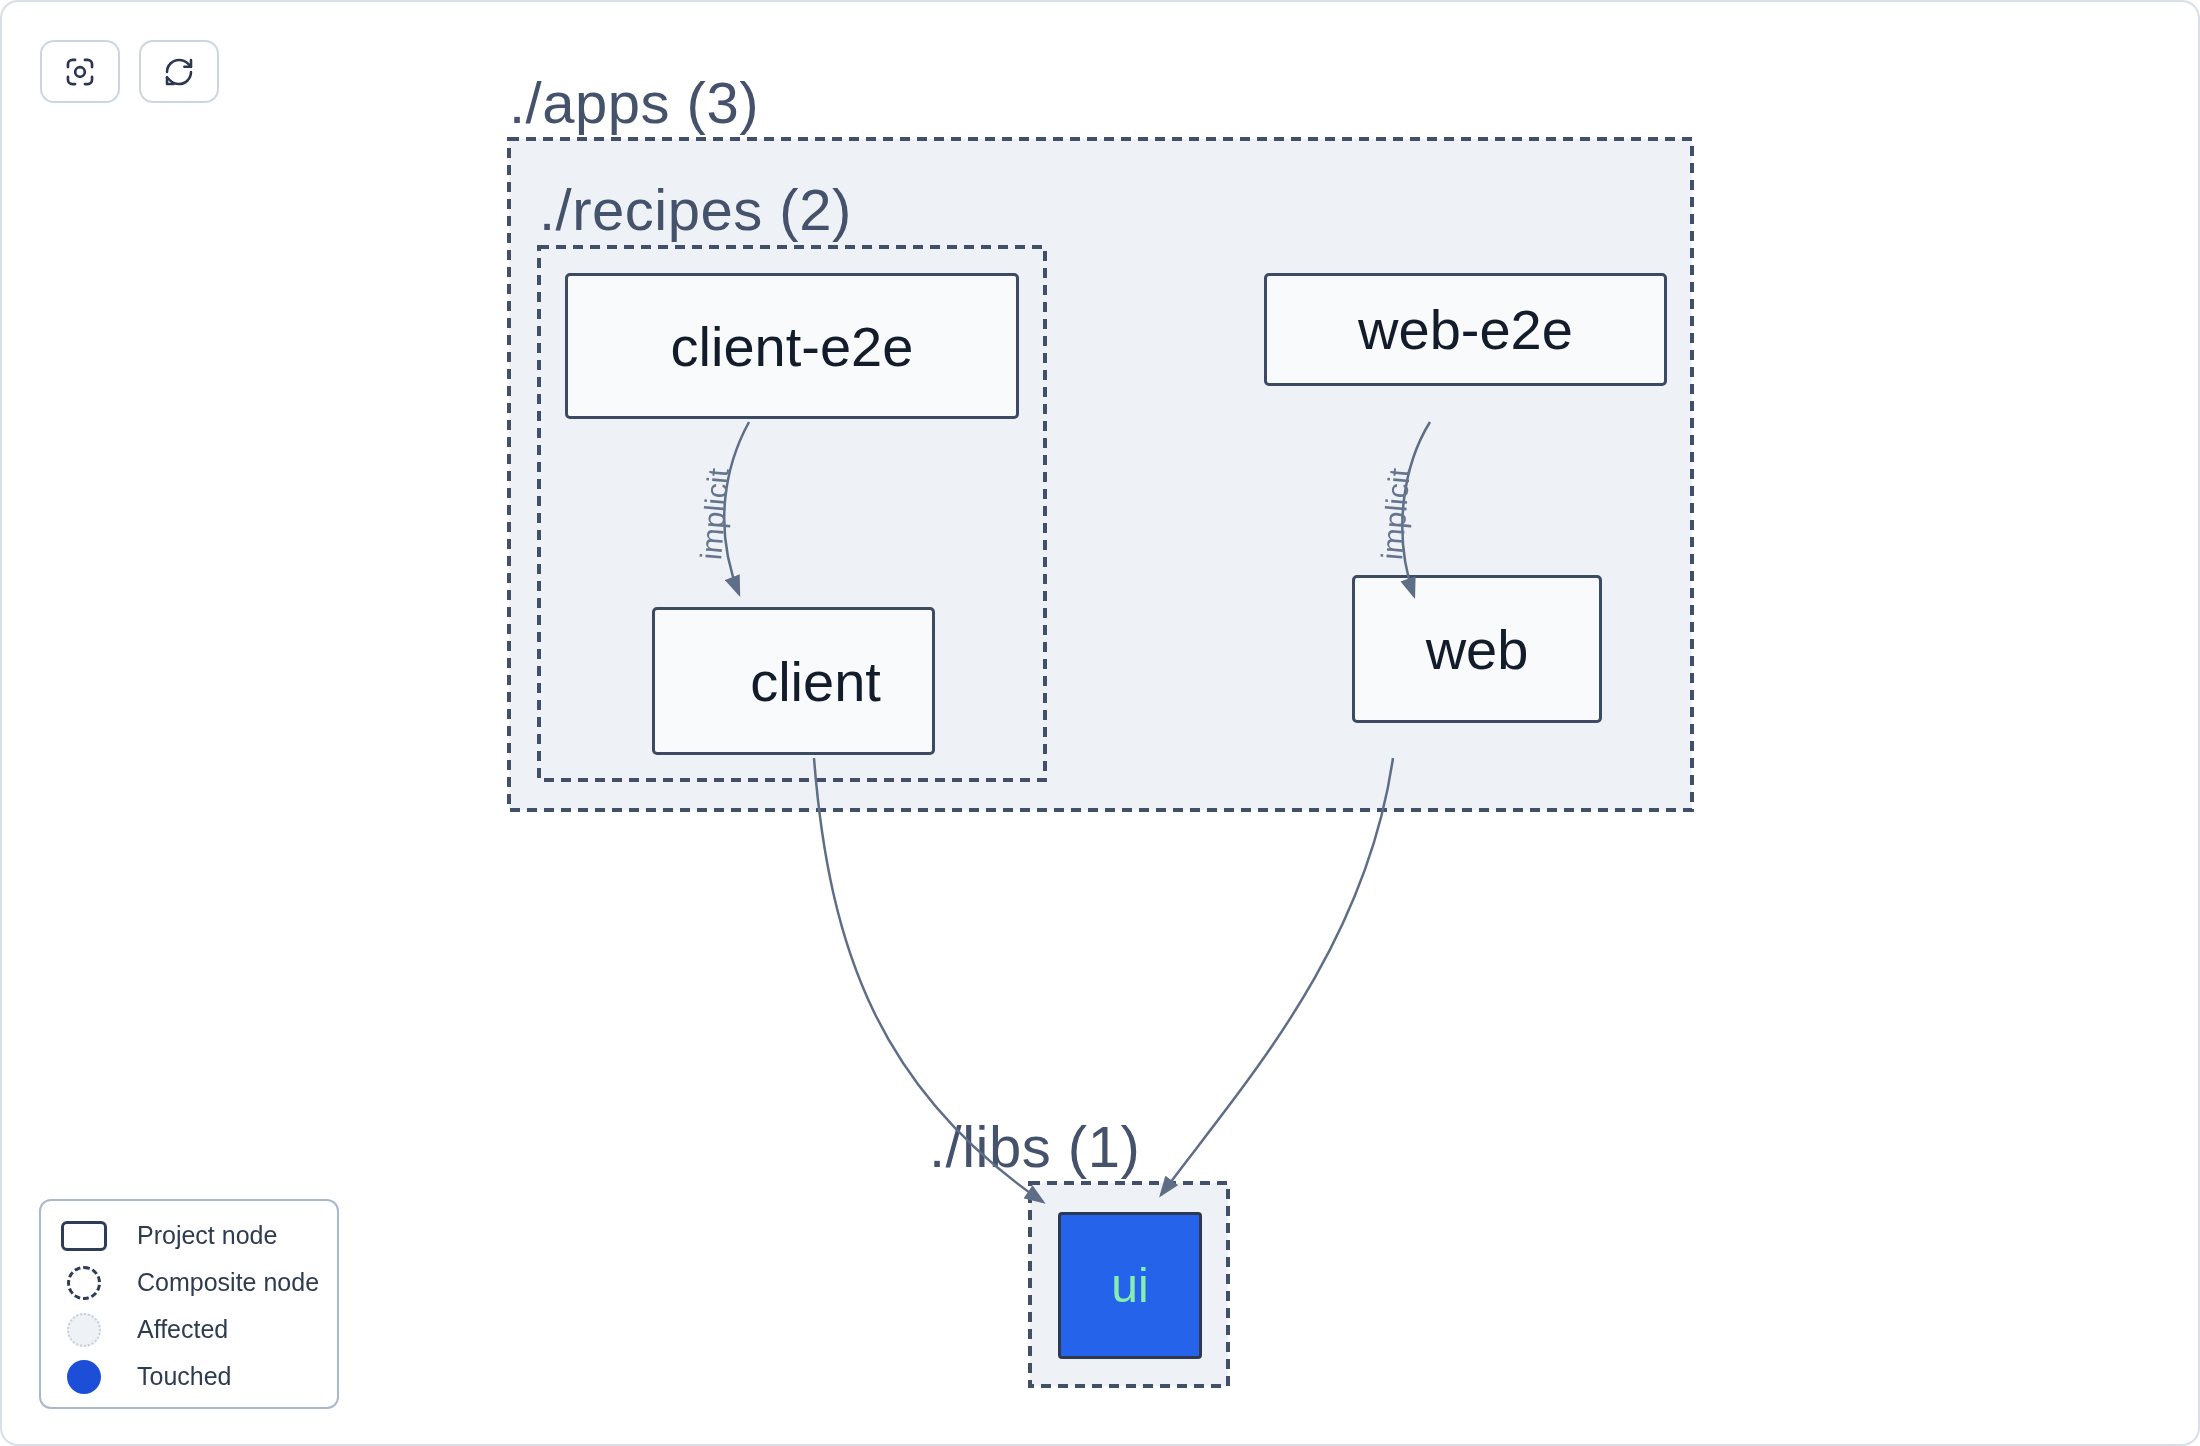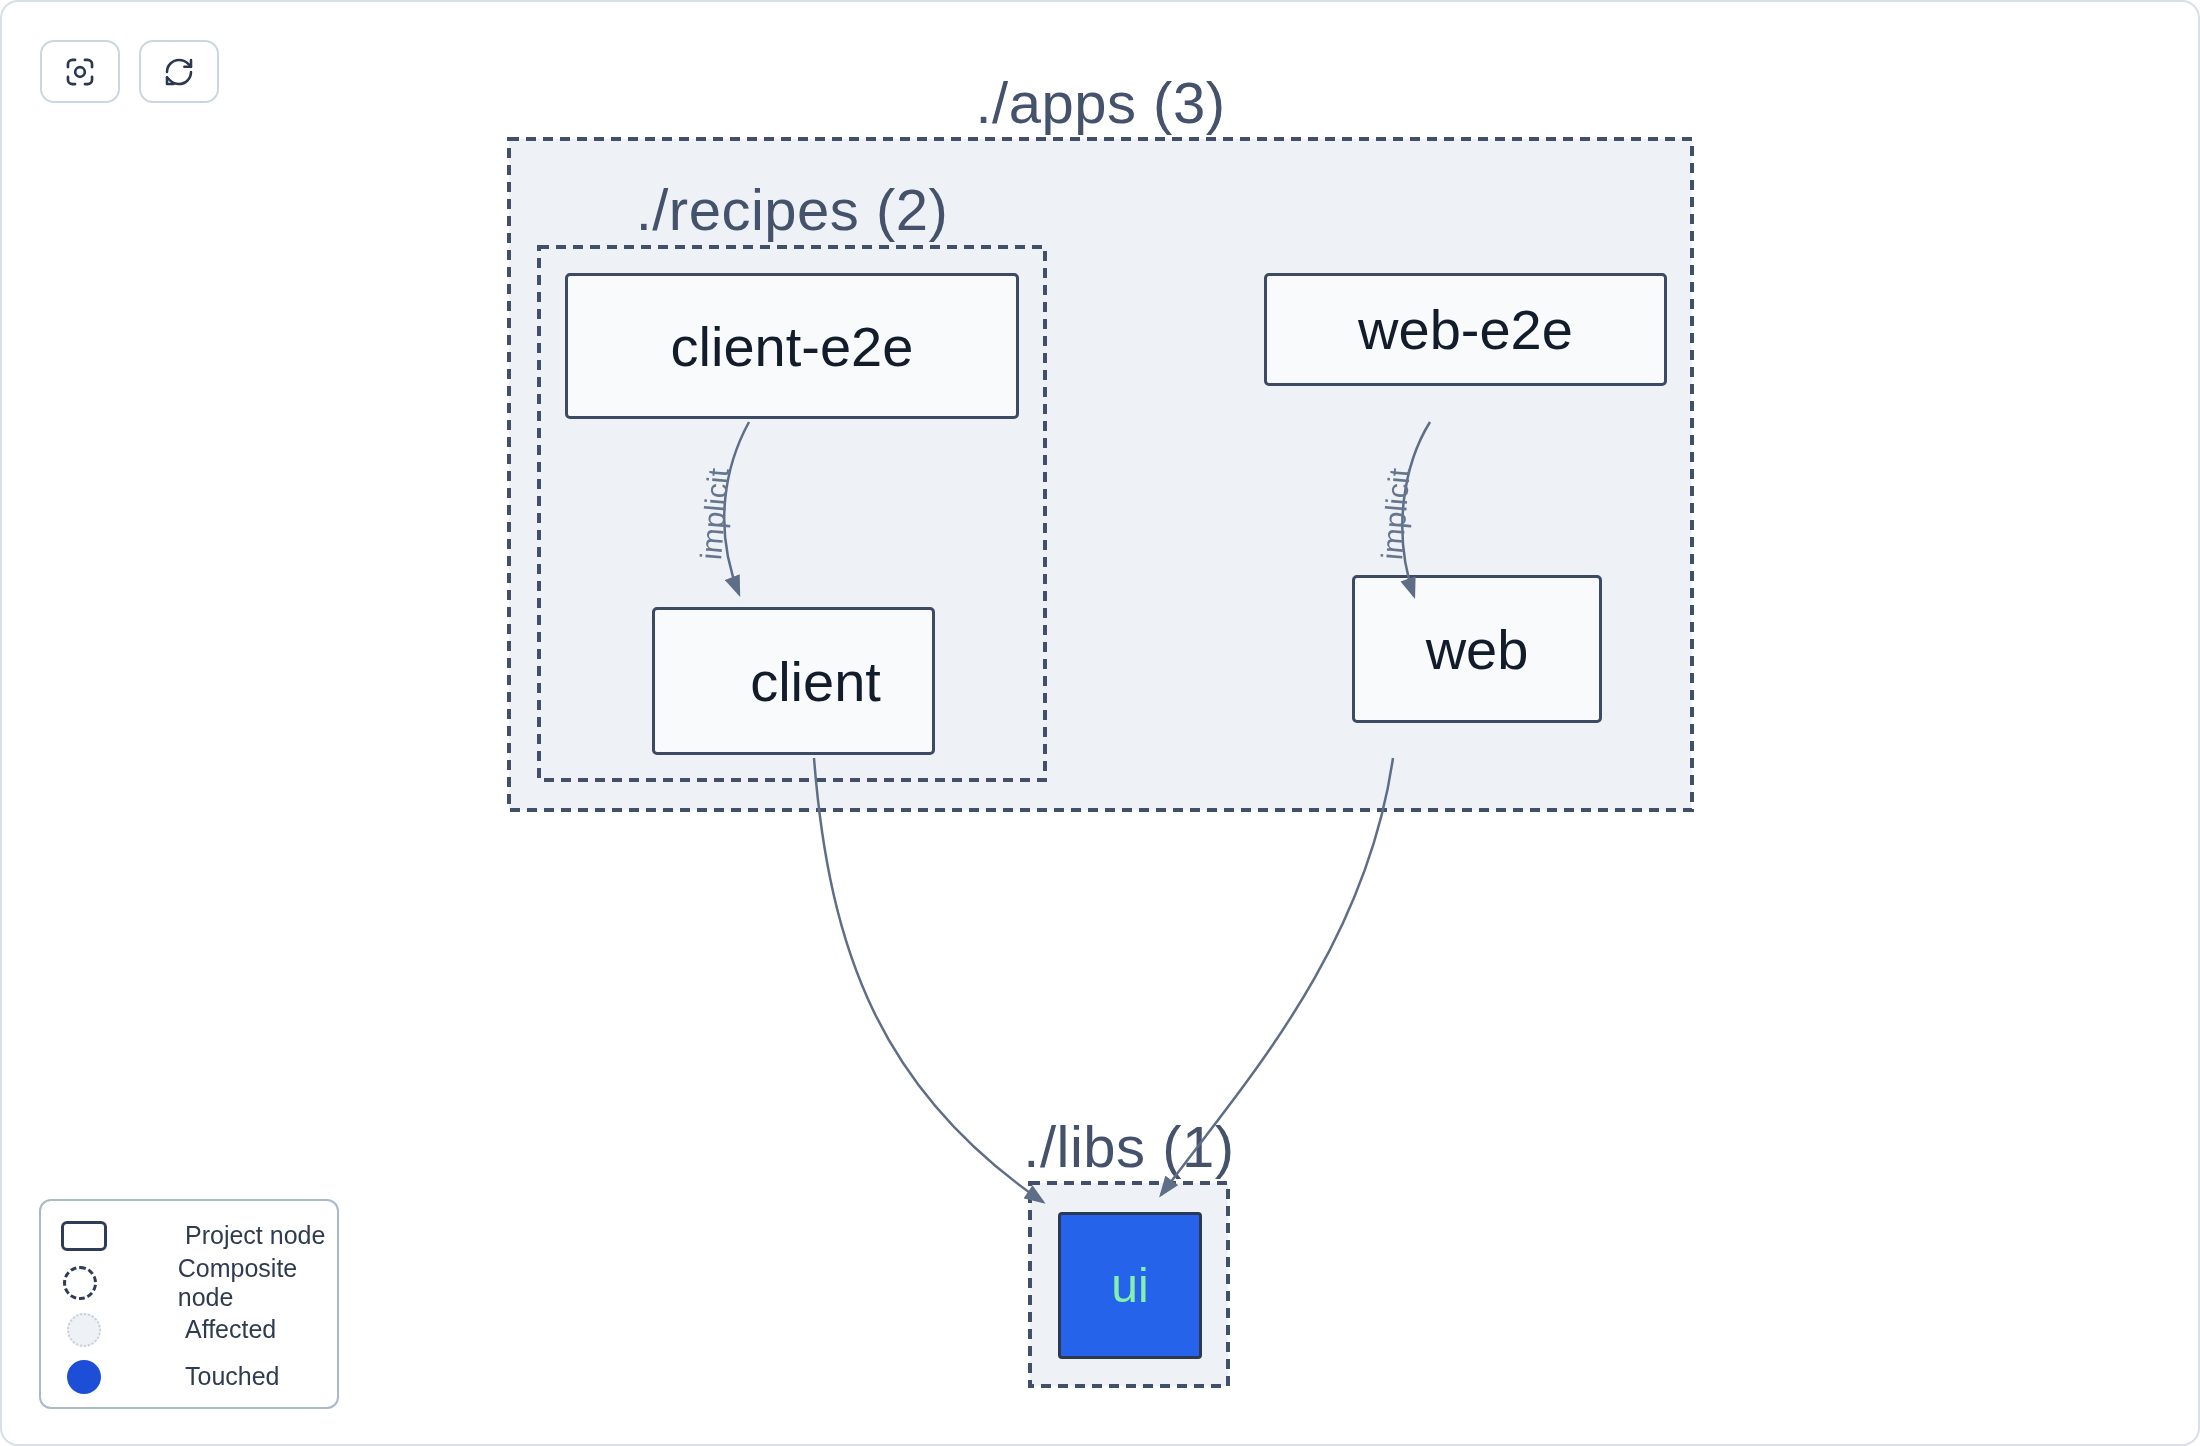--- a/index.html
+++ b/index.html
@@ -3,21 +3,21 @@
 <meta charset="utf-8">
 <style>
   html,body{margin:0;padding:0;background:#fff;}
   body{width:2200px;height:1446px;font-family:"Liberation Sans",sans-serif;}
   .canvas{position:absolute;left:0;top:0;width:2200px;height:1446px;box-sizing:border-box;
     background:#fff;border:2px solid #d9dfe9;border-radius:18px;overflow:hidden;}
   svg.layer{position:absolute;left:0;top:0;width:2200px;height:1446px;}
   svg.edge-layer{pointer-events:none;}
 
   
-  .group-title{position:absolute;font-size:58px;line-height:70px;color:#45526b;text-align:center;
+  .group-title{position:absolute;font-size:58px;line-height:70px;color:#45526b;
     white-space:nowrap;letter-spacing:0.5px;}
   .title-apps{left:507px;top:66px;width:1183px;}
   .title-recipes{left:537px;top:173px;width:506px;}
   .title-libs{left:927px;top:1110px;width:400px;}
 
   
   .node{position:absolute;box-sizing:border-box;display:flex;align-items:center;justify-content:center;
     background:#f8fafc;border:3px solid #3d4a63;border-radius:5px;color:#131c2b;font-size:56px;cursor:pointer;}
   .node-client-e2e{left:563px;top:271px;width:454px;height:146px;}
   .node-web-e2e{left:1262px;top:271px;width:403px;height:113px;}
@@ -35,21 +35,21 @@
   
   .btn{position:absolute;box-sizing:border-box;width:80px;height:63px;background:#fff;
     border:2px solid #ccd6e3;border-radius:14px;display:flex;align-items:center;justify-content:center;cursor:pointer;}
   .btn-focus{left:38px;top:38px;}
   .btn-refresh{left:137px;top:38px;}
   .btn svg{stroke:#2b3750;fill:none;stroke-width:1.9;stroke-linecap:round;stroke-linejoin:round;}
 
   
   .legend{position:absolute;left:37px;top:1197px;width:300px;height:210px;box-sizing:border-box;
     background:#fff;border:2px solid #a9b8cb;border-radius:12px;padding:11px 0 0 14px;}
-  .legend-row{display:flex;align-items:center;height:47px;gap:48px;}
+  .legend-row{display:flex;align-items:center;height:47px;}
   .legend-swatch-cell{width:58px;display:flex;align-items:center;justify-content:center;}
   .legend-label{margin-left:24px;font-size:25px;color:#2f3c50;}
   .sw-rect{width:46px;height:30px;box-sizing:border-box;border:3px solid #2e3c55;border-radius:6px;background:#fff;}
   .sw-dashed{width:34px;height:34px;box-sizing:border-box;border:3px dashed #2e3c55;border-radius:50%;background:#fff;}
   .sw-affected{width:34px;height:34px;box-sizing:border-box;border:2px dotted #c6d0dd;border-radius:50%;background:#eef1f5;}
   .sw-touched{width:34px;height:34px;border-radius:50%;background:#1d4ed8;}
 </style>
 </head>
 <body>
 

